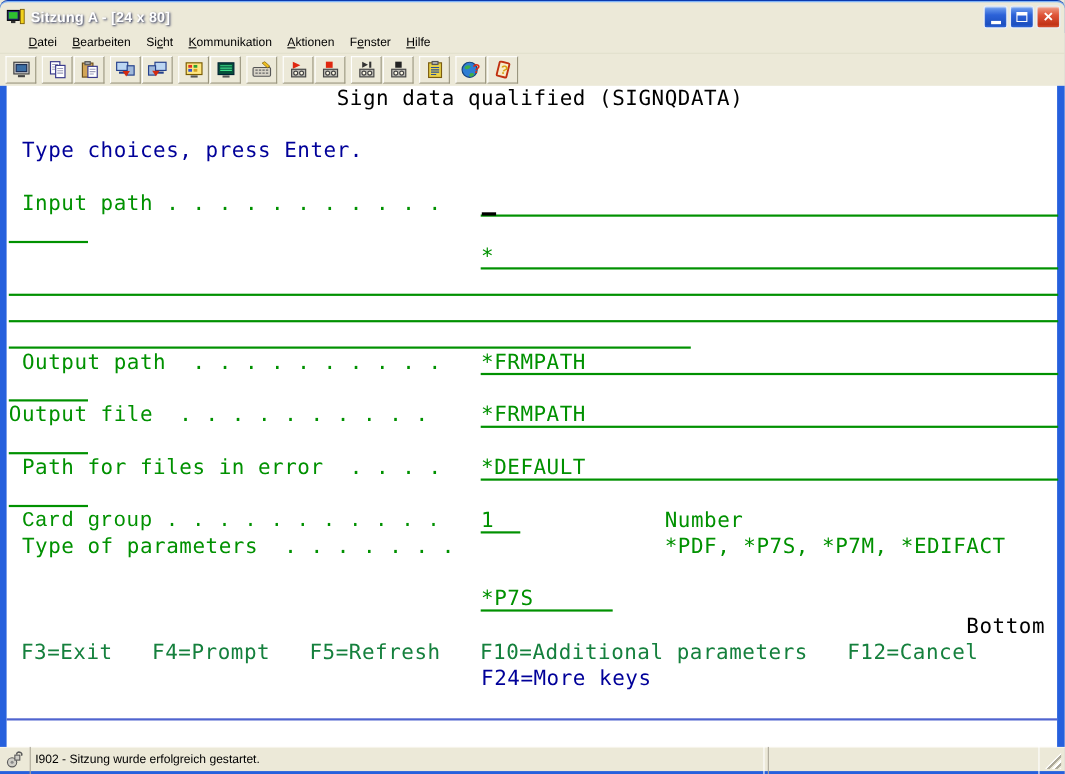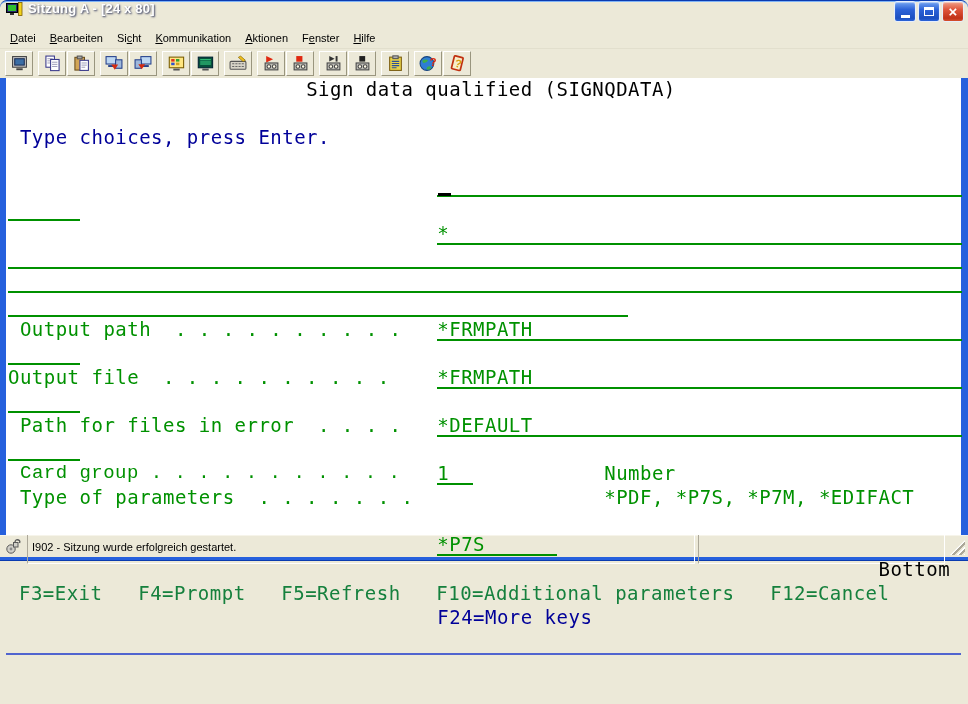--- a/index.html
+++ b/index.html
@@ -1,53 +1,53 @@
 <!DOCTYPE html>
 <html><head>
 <meta charset="utf-8">
 <style>
   * { margin:0; padding:0; box-sizing:border-box; }
   html,body { width:968px; height:704px; background:#9aa8c8; overflow:hidden;
               font-family:"Liberation Sans", sans-serif; }
   .window { width:968px; height:704px; position:relative; background:#ece9d8; }
 
   
-  .titlebar { height:30px; border-radius:7px 7px 0 0; display:flex; 
+  .titlebar { height:30px; border-radius:7px 7px 0 0; display:flex; align-items:center;
     padding:0 4px 0 6px; position:relative;
     background:linear-gradient(180deg,#3a80e8 0%,#msa 0%,#4b95f3 8%,#2a6be4 45%,#1859d2 80%,#1048bd 100%);
     border-top:1px solid #0a3bb0; box-shadow:inset 0 1px 0 #7fb3f6; }
   .title-icon { width:17px; height:17px; margin-right:5px; flex:0 0 auto; }
   .title-text { color:#fff; font-weight:bold; font-size:13px; letter-spacing:0.2px;
     text-shadow:1px 1px 2px rgba(0,10,60,0.8); flex:1 1 auto; white-space:nowrap; }
   .win-buttons { display:flex; gap:2px; }
   .wb { width:22px; height:21px; border-radius:3px; border:1px solid #e6eefc;
     display:flex; align-items:center; justify-content:center; position:relative;
     background:linear-gradient(180deg,#75a5f2,#2c62d8 40%,#1c4fc0 85%,#2a63d8);
     box-shadow:inset 0 1px 1px rgba(255,255,255,0.5); }
   .wb.close { background:linear-gradient(180deg,#f0a088,#df553a 40%,#c23318 85%,#d4502f); }
   .g-min { width:9px; height:3px; background:#fff; margin-top:10px; }
   .g-max { width:10px; height:9px; border:1px solid #fff; border-top:3px solid #fff; }
   .g-close { color:#fff; font-size:15px; font-weight:bold; line-height:1; margin-top:-1px; }
 
   
-  .menubar { height:19px; background:#ece9d8; display:flex; 
-    padding-left:3px; border-bottom:1px solid #e2dfcd; }
+  .menubar { height:19px; background:#ece9d8; display:flex; align-items:center;
+    padding-left:19px; border-bottom:1px solid #e2dfcd; }
   .menu-item { font-size:11px; color:#000; padding:2px 7px 3px 7px; white-space:nowrap; }
   .menu-item .mn { text-decoration:underline; }
 
   
   .toolbar { height:29px; background:#ece9d8; display:flex; align-items:center; padding-left:5px; }
   .tbtn { width:28px; height:25px; margin-right:1px; display:flex; align-items:center;
     justify-content:center; background:#ece9d8;
     border:1px solid; border-color:#ffffff #99957e #99957e #ffffff; }
   .tbtn.gap { margin-left:4px; }
   .tbtn svg { display:block; }
 
   
-  .termwrap { height:457px; background:#fff; position:relative;
+  .termwrap { height:601px; background:#fff; position:relative;
     border-left:6px solid #2660dd; border-right:7px solid #2660dd; }
   .screen { position:absolute; left:0; top:0; width:955px; height:576px;
     font-family:"DejaVu Sans Mono", monospace; font-size:19px; letter-spacing:0.485px; }
   .seg { position:absolute; height:22px; line-height:21px; white-space:pre; }
   .cursor { position:absolute; left:1px; bottom:-1px; width:13px; height:3px; background:#000; }
   .oia-sep { position:absolute; left:0; top:575px; width:955px; height:2px; background:#5064cf; }
 
   
   .statusbar { height:22px; background:#ece9d8; display:flex; align-items:center;
     padding:2px 3px 2px 4px; gap:3px; border-top:1px solid #f6f4ea; }
@@ -247,20 +247,21 @@
             </g>
           </svg>
         </span>
       </div>
     </div>
 
   <div class="termwrap">
     <div class="screen" id="screen">
         <div class="seg" style="left: 300.125px; top: 1px; color: rgb(0, 0, 0);">Sign data qualified (SIGNQDATA)</div>
         <div class="seg" style="left: 13.925px; top: 49px; color: rgb(0, 0, 153);">Type choices, press Enter.</div>
+        <div class="seg" style="left: 13.925px; top: 97px; color: rgb(0, 145, 0);">Input path . . . . . . . . . . .</div>
         <div class="seg" style="left: 431.3px; top: 97px; color: rgb(0, 145, 0); width: 524.7px; border-bottom: 2px solid rgb(0, 145, 0);"><div class="cursor"></div></div>
         <div class="seg" style="left: 2px; top: 121px; color: rgb(0, 145, 0); width: 71.55px; border-bottom: 2px solid rgb(0, 145, 0);"></div>
         <div class="seg" style="left: 431.3px; top: 145px; color: rgb(0, 145, 0); width: 524.7px; border-bottom: 2px solid rgb(0, 145, 0);">*</div>
         <div class="seg" style="left: 2px; top: 169px; color: rgb(0, 145, 0); width: 954px; border-bottom: 2px solid rgb(0, 145, 0);"></div>
         <div class="seg" style="left: 2px; top: 193px; color: rgb(0, 145, 0); width: 954px; border-bottom: 2px solid rgb(0, 145, 0);"></div>
         <div class="seg" style="left: 2px; top: 217px; color: rgb(0, 145, 0); width: 620.1px; border-bottom: 2px solid rgb(0, 145, 0);"></div>
         <div class="seg" style="left: 13.925px; top: 241px; color: rgb(0, 145, 0);">Output path  . . . . . . . . . .</div>
         <div class="seg" style="left: 431.3px; top: 241px; color: rgb(0, 145, 0); width: 524.7px; border-bottom: 2px solid rgb(0, 145, 0);">*FRMPATH</div>
         <div class="seg" style="left: 2px; top: 265px; color: rgb(0, 145, 0); width: 71.55px; border-bottom: 2px solid rgb(0, 145, 0);"></div>
         <div class="seg" style="left: 2px; top: 289px; color: rgb(0, 145, 0);">Output file  . . . . . . . . . .</div>

